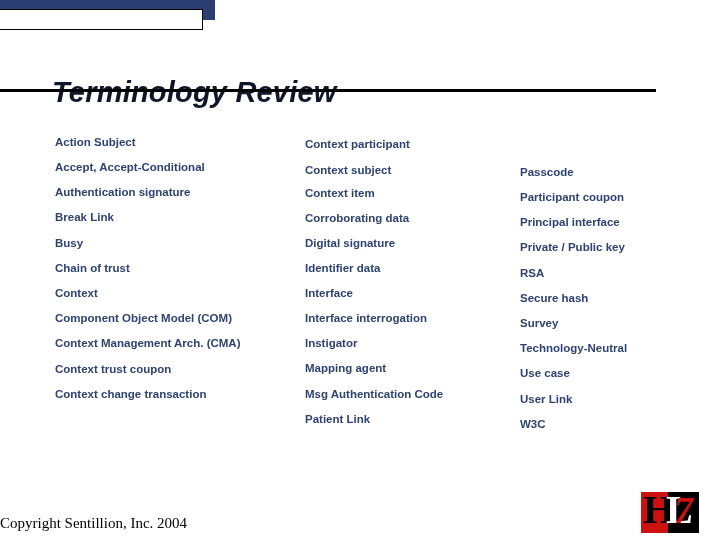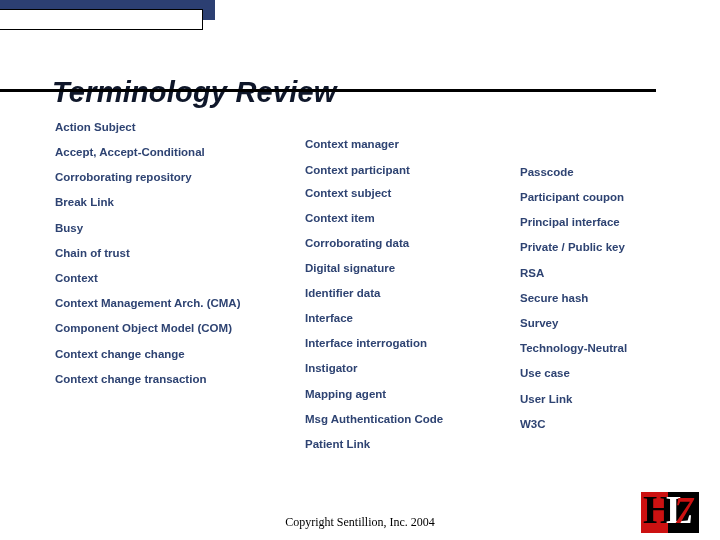--- a/index.html
+++ b/index.html
@@ -69,21 +69,21 @@
     top: 0;
     width: 720px;
     height: 540px;
   }
   .col {
     position: absolute;
     color: #2e4372;
     font-size: 11.5px;
     font-weight: bold;
   }
-  .col-left  { left: 55px;  top: 115px; width: 245px; }
+  .col-left  { left: 55px;  top: 130px; width: 245px; }
   .col-mid   { left: 305px; top: 130px; width: 185px; }
   .col-right { left: 520px; top: 160px; width: 220px; }
 
   .term {
     white-space: nowrap;
     line-height: 1;
     height: 25.2px;
     display: flex;
     align-items: center;
   }
@@ -93,23 +93,22 @@
   
   .col-mid .term:nth-child(1) { height: 30px; }
   .col-mid .term:nth-child(2) { height: 21px; text-align: right; }
 
   
   .copyright {
     position: absolute;
     left: 0;
     top: 515px;
     width: 720px;
-    text-align: center;
-    font-family: "Liberation Serif", serif;
-    font-size: 12px;
+    font-family: "Liberation Serif", serif;
+    font-size: 15px;
     color: #000000;
   }
 
   
   .logo {
     position: absolute;
     left: 641px;
     top: 492px;
     width: 58px;
     height: 41px;
@@ -162,33 +161,32 @@
   <div class="deco-bar-blue"></div>
   <div class="deco-bar-white"></div>
 
   <div class="title">Terminology Review</div>
   <div class="title-rule"></div>
 
   <div class="columns">
     <div class="col col-left">
       <div class="term">Action Subject</div>
       <div class="term">Accept, Accept-Conditional</div>
-      <div class="term">Corroborating repository</div>
+      <div class="term">Authentication signature</div>
       <div class="term">Break Link</div>
       <div class="term">Busy</div>
       <div class="term">Chain of trust</div>
       <div class="term">Context</div>
+      <div class="term">Component Object Model (COM)</div>
       <div class="term">Context Management Arch. (CMA)</div>
-      <div class="term">Component Object Model (COM)</div>
-      <div class="term">Context change change</div>
+      <div class="term">Context trust coupon</div>
       <div class="term">Context change transaction</div>
     </div>
 
     <div class="col col-mid">
-      <div class="term">Context manager</div>
       <div class="term">Context participant</div>
       <div class="term">Context subject</div>
       <div class="term">Context item</div>
       <div class="term">Corroborating data</div>
       <div class="term">Digital signature</div>
       <div class="term">Identifier data</div>
       <div class="term">Interface</div>
       <div class="term">Interface interrogation</div>
       <div class="term">Instigator</div>
       <div class="term">Mapping agent</div>

